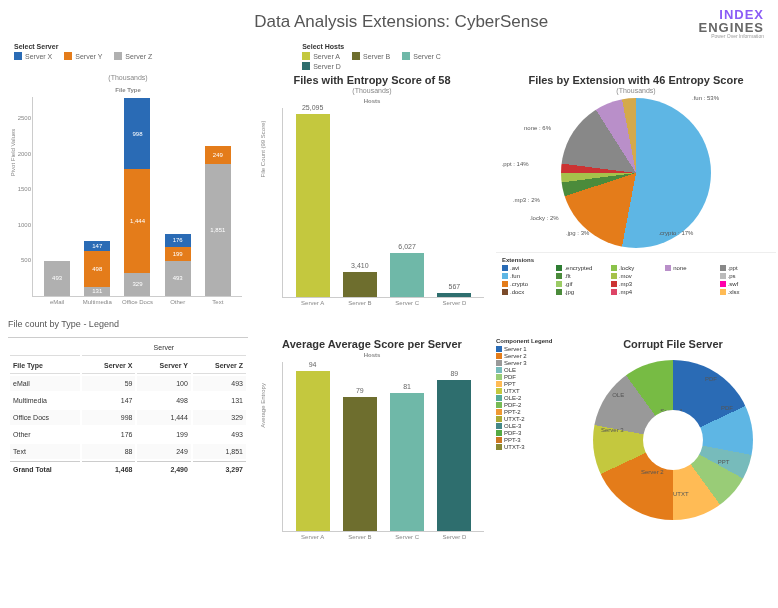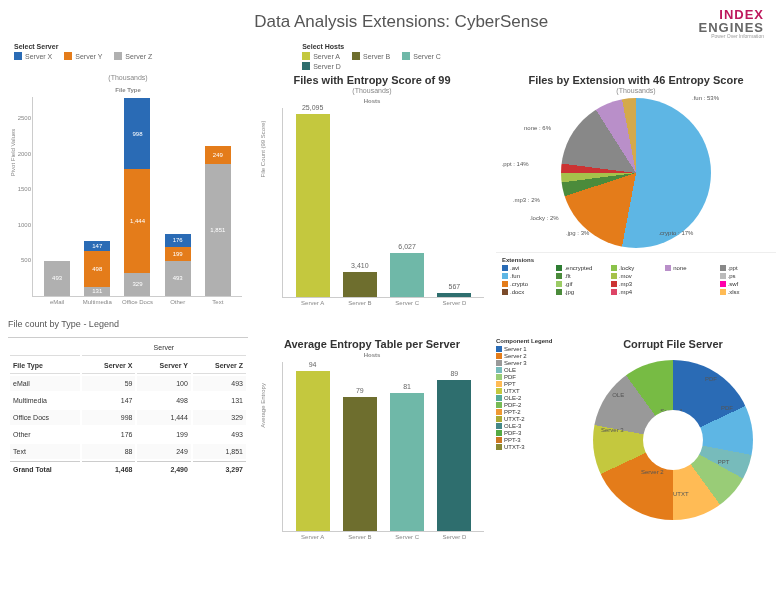--- a/index.html
+++ b/index.html
@@ -1,20 +1,20 @@
 <!DOCTYPE html>
 <html><head>
 <meta charset="utf-8">
 <style>
 *{box-sizing:border-box;margin:0;padding:0;font-family:Arial,Helvetica,sans-serif}
 body{background:#fff;width:778px;height:608px;overflow:hidden;color:#333;font-size:9px}
 .header{display:flex;justify-content:space-between;align-items:flex-start;padding:8px 14px 4px}
 .title{font-size:17px;color:#555;font-weight:400;flex:1;text-align:center;margin-top:4px}
 .logo{text-align:right;font-size:13px;font-weight:700;line-height:1}
-.logo .l1{color:#be185d;letter-spacing:1px}
+.logo .l1{color:#8b5cf6;letter-spacing:1px}
 .logo .l2{color:#666;letter-spacing:1px}
 .logo .tag{font-size:5px;color:#999;font-weight:400}
 .legends{display:flex;gap:150px;padding:0 14px 4px}
 .lg-block .lg-title{font-size:7px;font-weight:700;margin-bottom:2px;color:#333}
 .lg-items{display:flex;flex-wrap:wrap;gap:2px 12px;max-width:160px}
 .lg-item{display:flex;align-items:center;gap:3px;font-size:7px;color:#666}
 .sw{width:8px;height:8px}
 .grid{display:grid;grid-template-columns:240px 240px 280px;grid-template-rows:260px 250px;gap:4px;padding:0 8px}
 .panel{background:#fff;position:relative}
 .ptitle{font-size:11px;font-weight:700;text-align:center;color:#333;margin-bottom:1px}
@@ -232,21 +232,21 @@
             <td>Grand Total</td>
             <td>1,468</td>
             <td>2,490</td>
             <td>3,297</td>
           </tr>
         </tbody>
     </table>
   </div>
 
   <div class="panel">
-    <div class="ptitle">Files with Entropy Score of 99</div>
+    <div class="ptitle">Files with Entropy Score of 58</div>
     <div class="psub">(Thousands)</div>
     <div class="subhead">Hosts</div>
     <div class="bchart" id="ebchart">
       <div class="axlabel">File Count (99 Score)</div>
     <div class="bar" style="height: 183.387px; background: rgb(196, 200, 62);">
           <div class="bval">25,095</div>
           <div class="xlbl">Server A</div>
         </div>
         <div class="bar" style="height: 24.9192px; background: rgb(110, 110, 46);">
           <div class="bval">3,410</div>
@@ -350,21 +350,21 @@
           <div class="extitem"></div>
           <div class="extitem">
             <span class="sw" style="background:#fb5"></span>
             <span>.xlsx</span>
           </div>
         </div>
     </div>
   </div>
 
   <div class="panel">
-    <div class="ptitle">Average Entropy Table per Server</div>
+    <div class="ptitle">Average Average Score per Server</div>
     <div class="subhead">Hosts</div>
     <div class="bchart" id="avchart" style="height:170px">
       <div class="axlabel">Average Entropy</div>
     <div class="bar" style="height: 159.8px; background: rgb(196, 200, 62);">
           <div class="bval">94</div>
           <div class="xlbl">Server A</div>
         </div>
         <div class="bar" style="height: 134.3px; background: rgb(110, 110, 46);">
           <div class="bval">79</div>
           <div class="xlbl">Server B</div>

